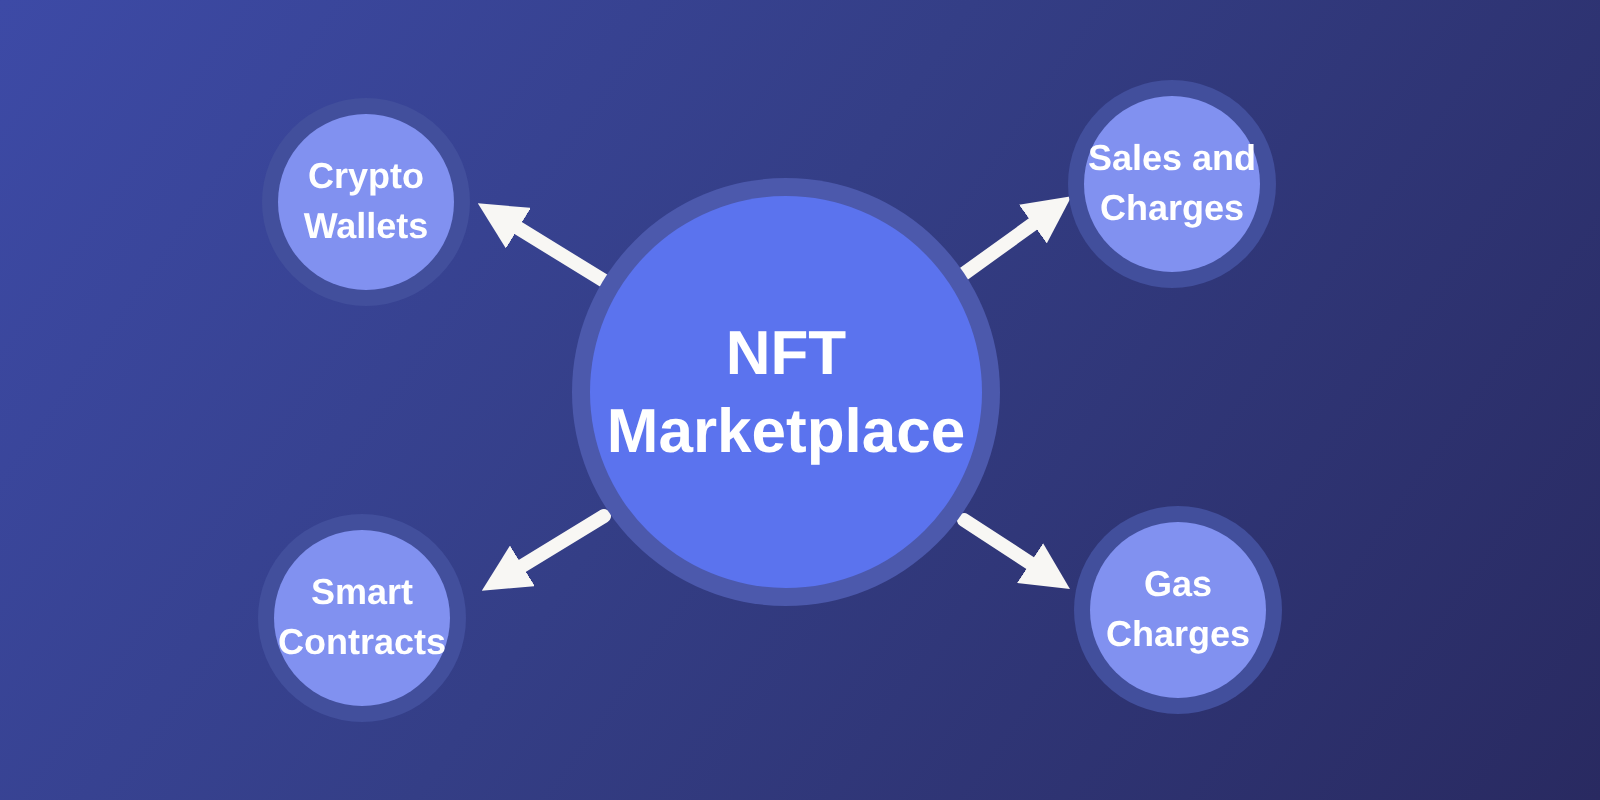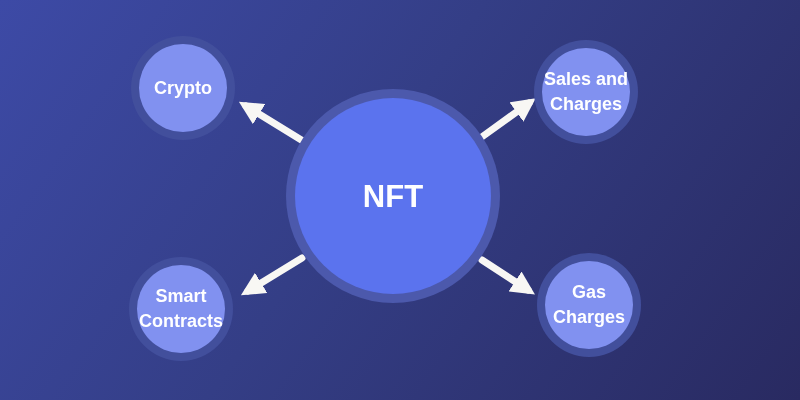--- a/index.html
+++ b/index.html
@@ -27,21 +27,21 @@
     background:#5b73ee;
     box-shadow:0 0 0 9px #4c59ac;
     font-size:31px;line-height:39px;
   }
   .sat-node{
     width:88px;height:88px;
     background:#8191f0;
     box-shadow:0 0 0 8px #424f9c;
     font-size:18px;line-height:25px;
   }
-  .sat-crypto-wallets{left:139px;top:44px;}
+  .sat-crypto-wallets{left:139px;top:57px;}
   .sat-sales-auction{left:542px;top:48px;}
   .sat-smart-contracts{left:137px;top:265px;}
   .sat-gas-charges{left:545px;top:261px;}
   .arrow-layer{
     position:absolute;left:0;top:0;width:800px;height:400px;
     pointer-events:none;
   }
   .arrow{
     stroke:#f8f7f4;stroke-width:7;stroke-linecap:round;fill:none;
   }
@@ -58,24 +58,26 @@
       </marker>
     </defs>
     <line class="arrow" x1="303" y1="141" x2="246" y2="106" marker-end="url(#ah)"></line>
     <line class="arrow" x1="479" y1="139" x2="529" y2="103" marker-end="url(#ah)"></line>
     <line class="arrow" x1="302" y1="258" x2="248" y2="291" marker-end="url(#ah)"></line>
     <line class="arrow" x1="482" y1="260" x2="528" y2="290" marker-end="url(#ah)"></line>
   </svg>
 
   <div class="node center-node">
     <span class="line">NFT</span>
+    <span class="line">Marketplace</span>
   </div>
 
   <div class="node sat-node sat-crypto-wallets">
     <span class="line">Crypto</span>
+    <span class="line">Wallets</span>
   </div>
 
   <div class="node sat-node sat-sales-auction">
     <span class="line">Sales and</span>
     <span class="line">Charges</span>
   </div>
 
   <div class="node sat-node sat-smart-contracts">
     <span class="line">Smart</span>
     <span class="line">Contracts</span>

